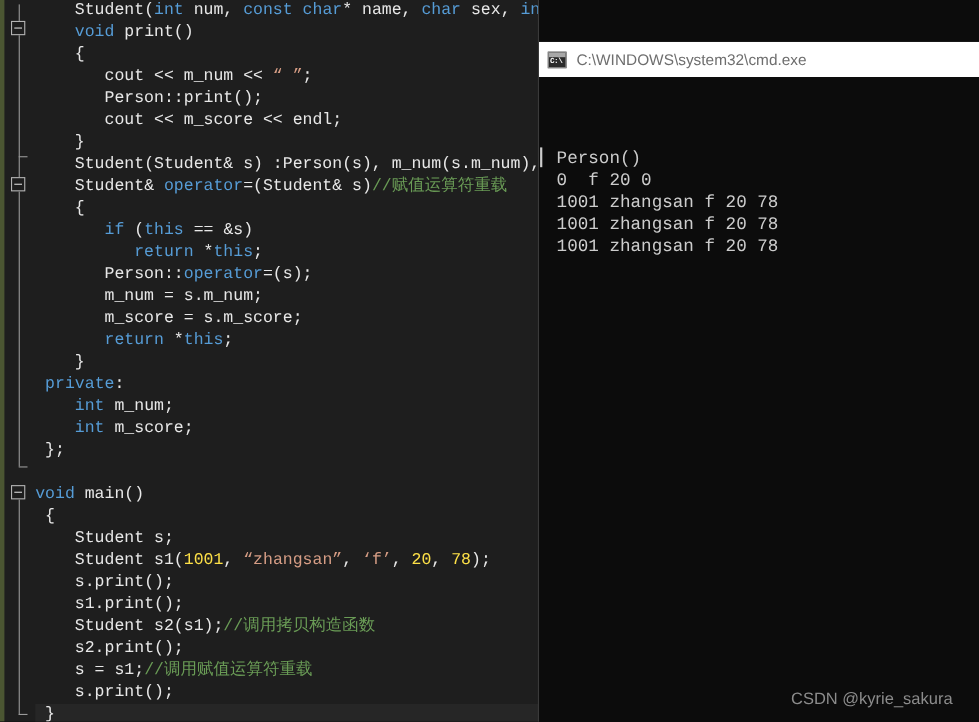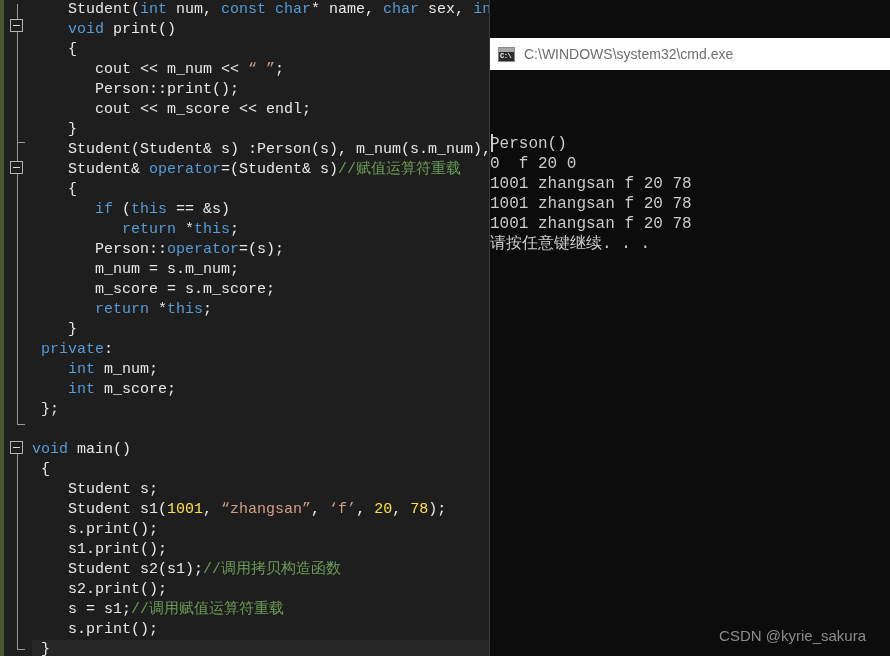--- a/index.html
+++ b/index.html
@@ -143,21 +143,21 @@
     line-height: 9px;
     letter-spacing: -0.5px;
     font-weight: bold;
   }
   #console-title-text {
     font-family: Liberation Sans, sans-serif;
     font-size: 14px;
     color: #6e6e6e;
   }
   #console-body {
-    padding: 4px 0 0 0;
+    padding: 4px 0 0 16px;
     color: #cccccc;
     font-family: "Liberation Mono", "DejaVu Sans Mono", monospace;
     font-size: 16px;
     line-height: 20px;
     white-space: pre;
     position: relative;
   }
   #console-caret {
     position: absolute;
     left: 1px;
@@ -208,17 +208,17 @@
   <div id="console-titlebar">
     <div id="cmd-icon">
       <span class="bar"></span>
       <span class="prompt">C:\</span>
     </div>
     <span id="console-title-text">C:\WINDOWS\system32\cmd.exe</span>
   </div>
 
   <div id="console-body">
     <div id="console-caret"></div>
-  <div>Person()</div><div>0  f 20 0</div><div>1001 zhangsan f 20 78</div><div>1001 zhangsan f 20 78</div><div>1001 zhangsan f 20 78</div><div>请按任意键继续. . .</div></div>
+  <div>Person()</div><div>0  f 20 0</div><div>1001 zhangsan f 20 78</div><div>1001 zhangsan f 20 78</div><div>1001 zhangsan f 20 78</div></div>
 
 </div>
 
 <div id="watermark">CSDN @kyrie_sakura</div>
 
 </body></html>

